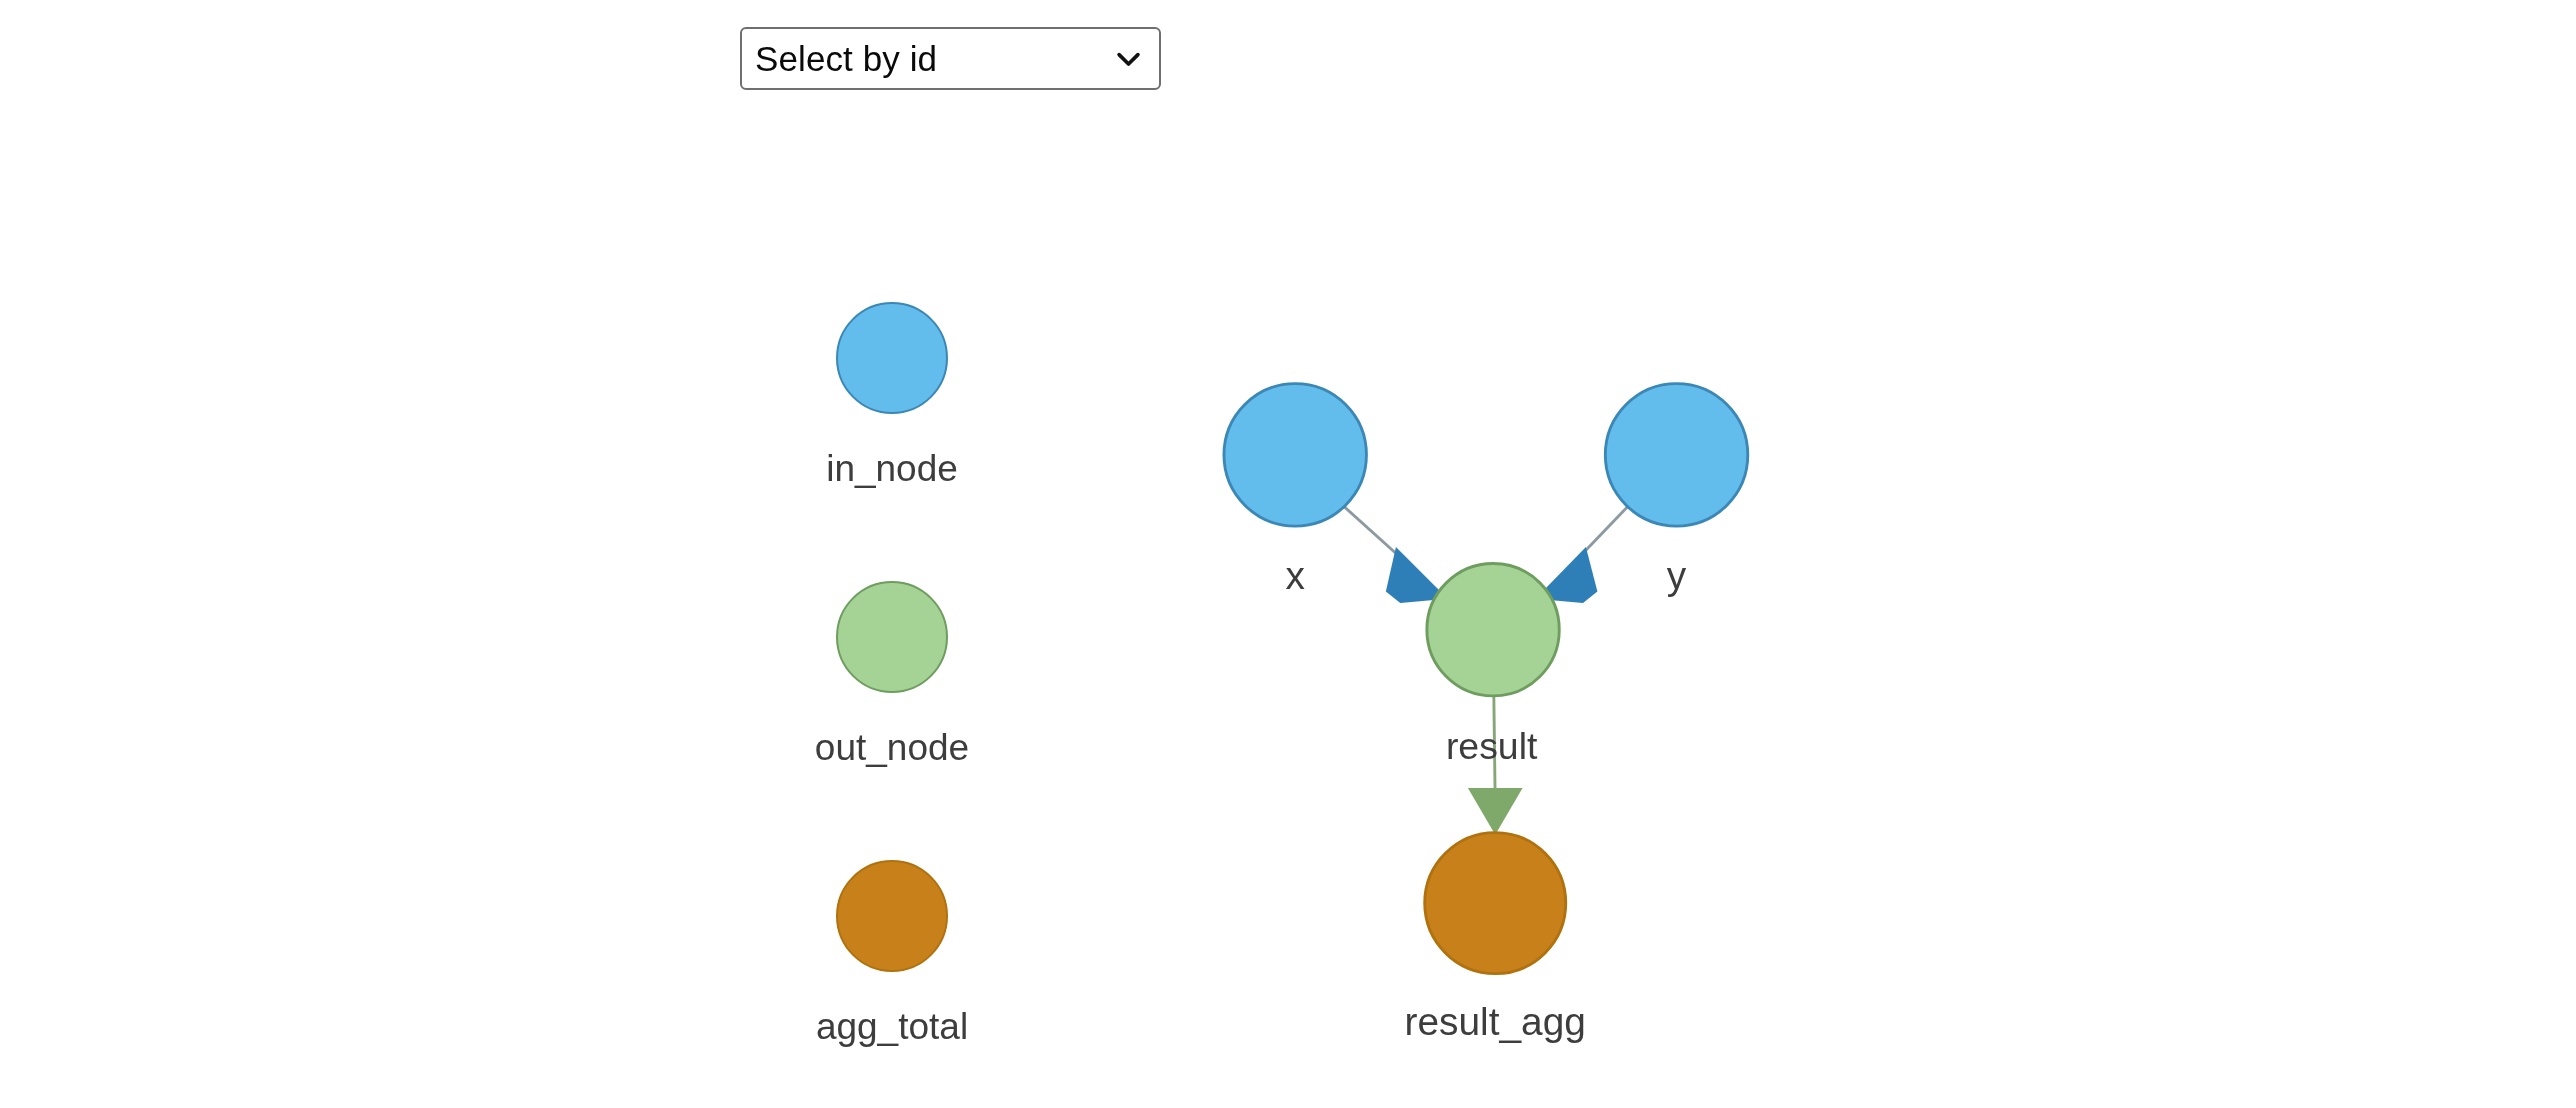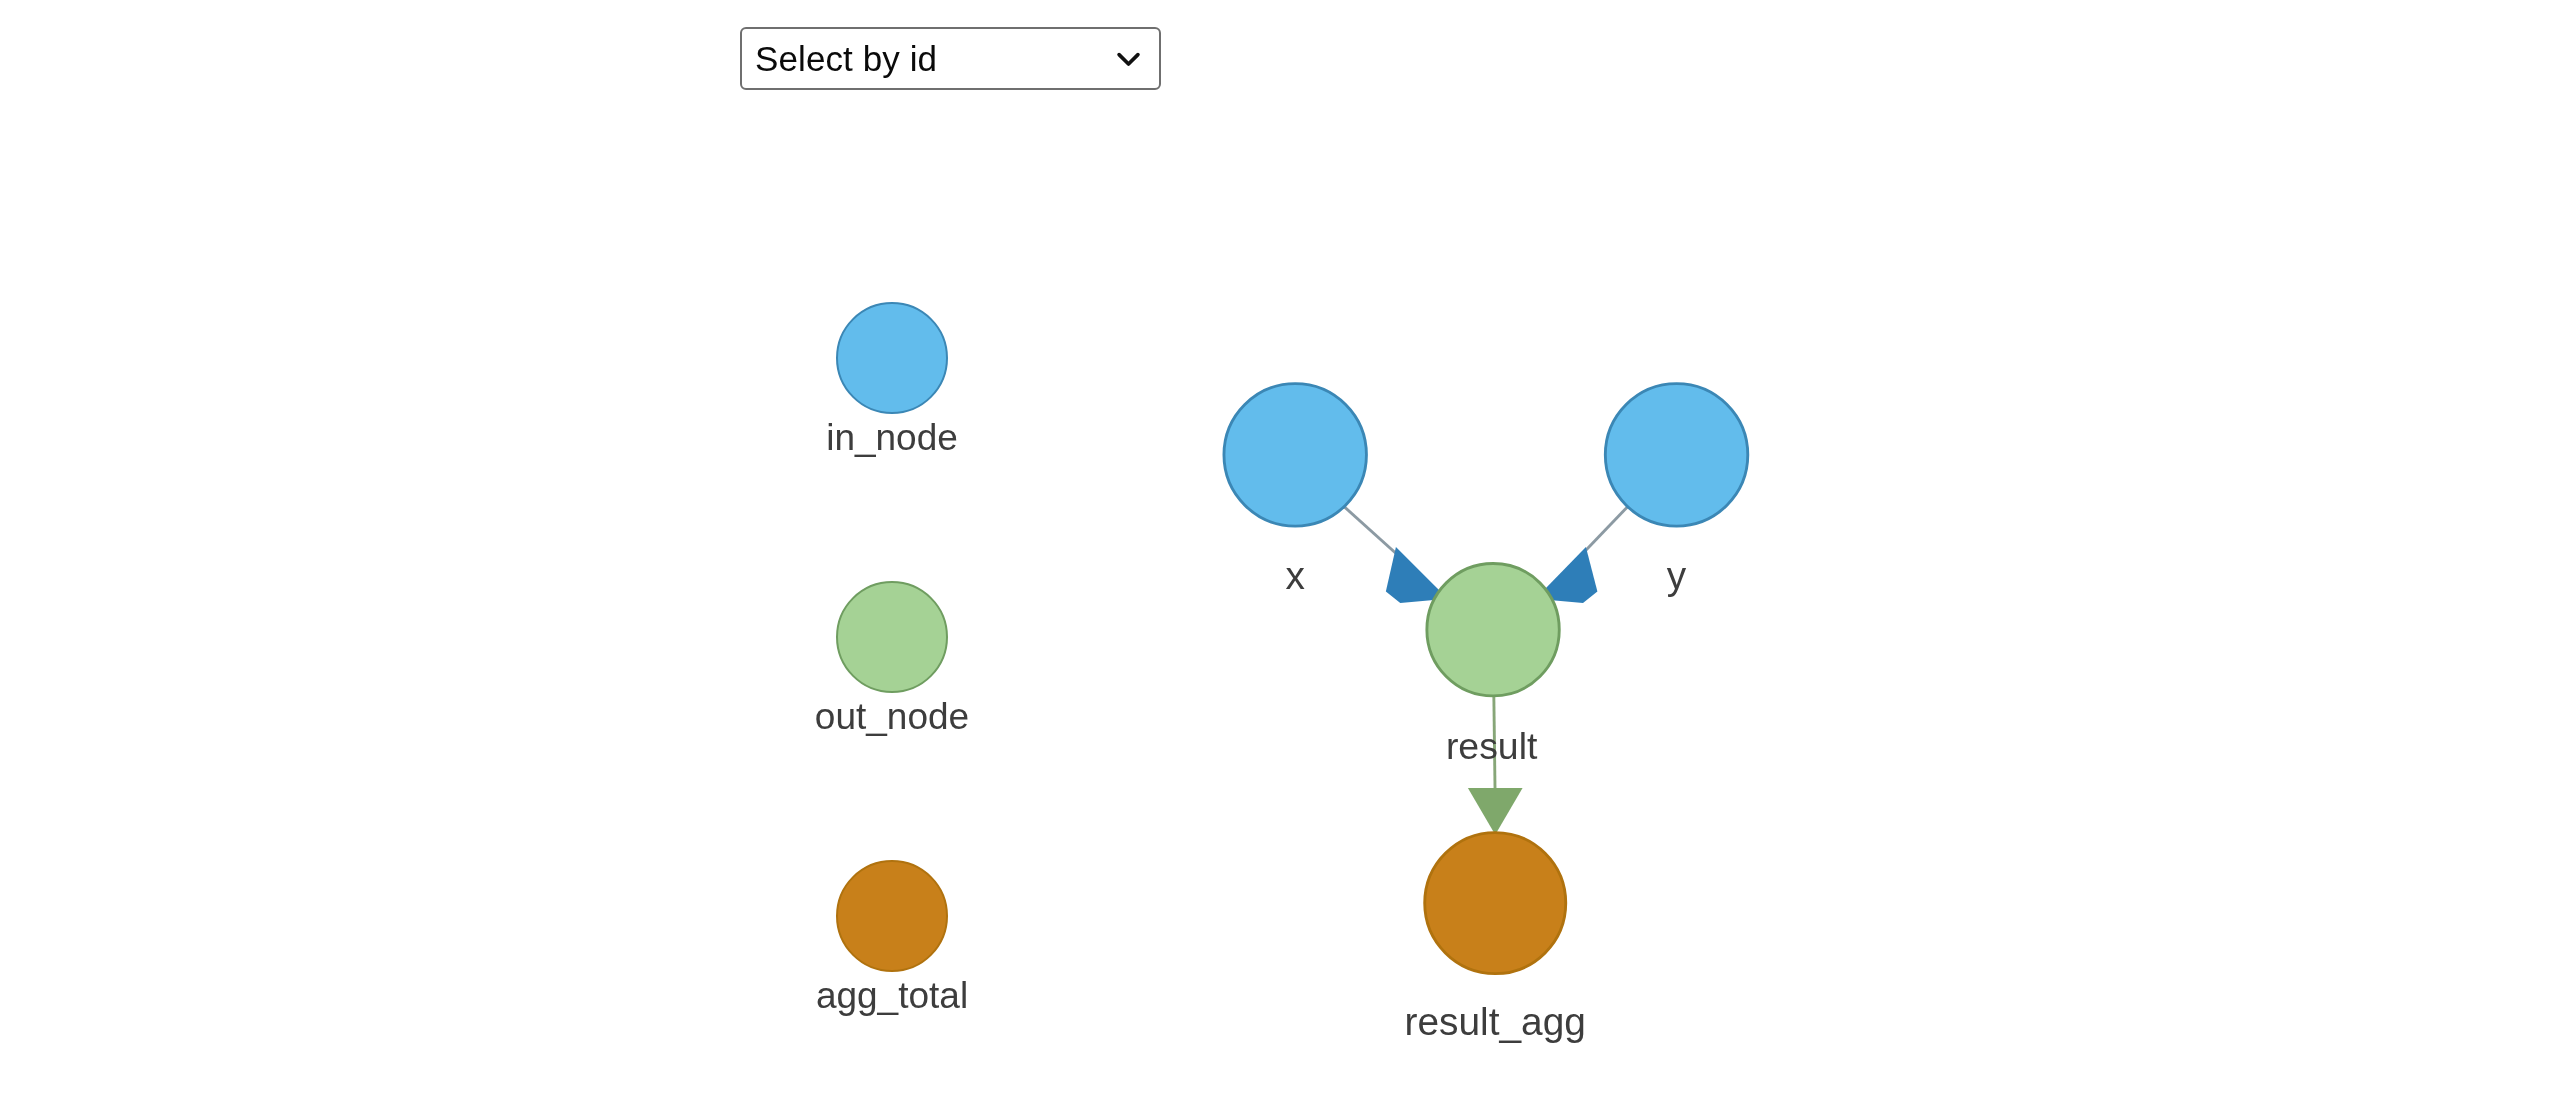--- a/index.html
+++ b/index.html
@@ -71,21 +71,21 @@
     text-align: center;
   }
   .legend-swatch {
     width: 112px;
     height: 112px;
     border-radius: 50%;
     margin: 0 auto;
     box-sizing: border-box;
   }
   .legend-text {
-    margin-top: 5px;
+    margin-top: 36px;
     font-family: "Liberation Sans", sans-serif;
     font-size: 37px;
     color: #3d3d3d;
     line-height: 1;
     white-space: nowrap;
     user-select: none;
   }
 
   
   #graph {

